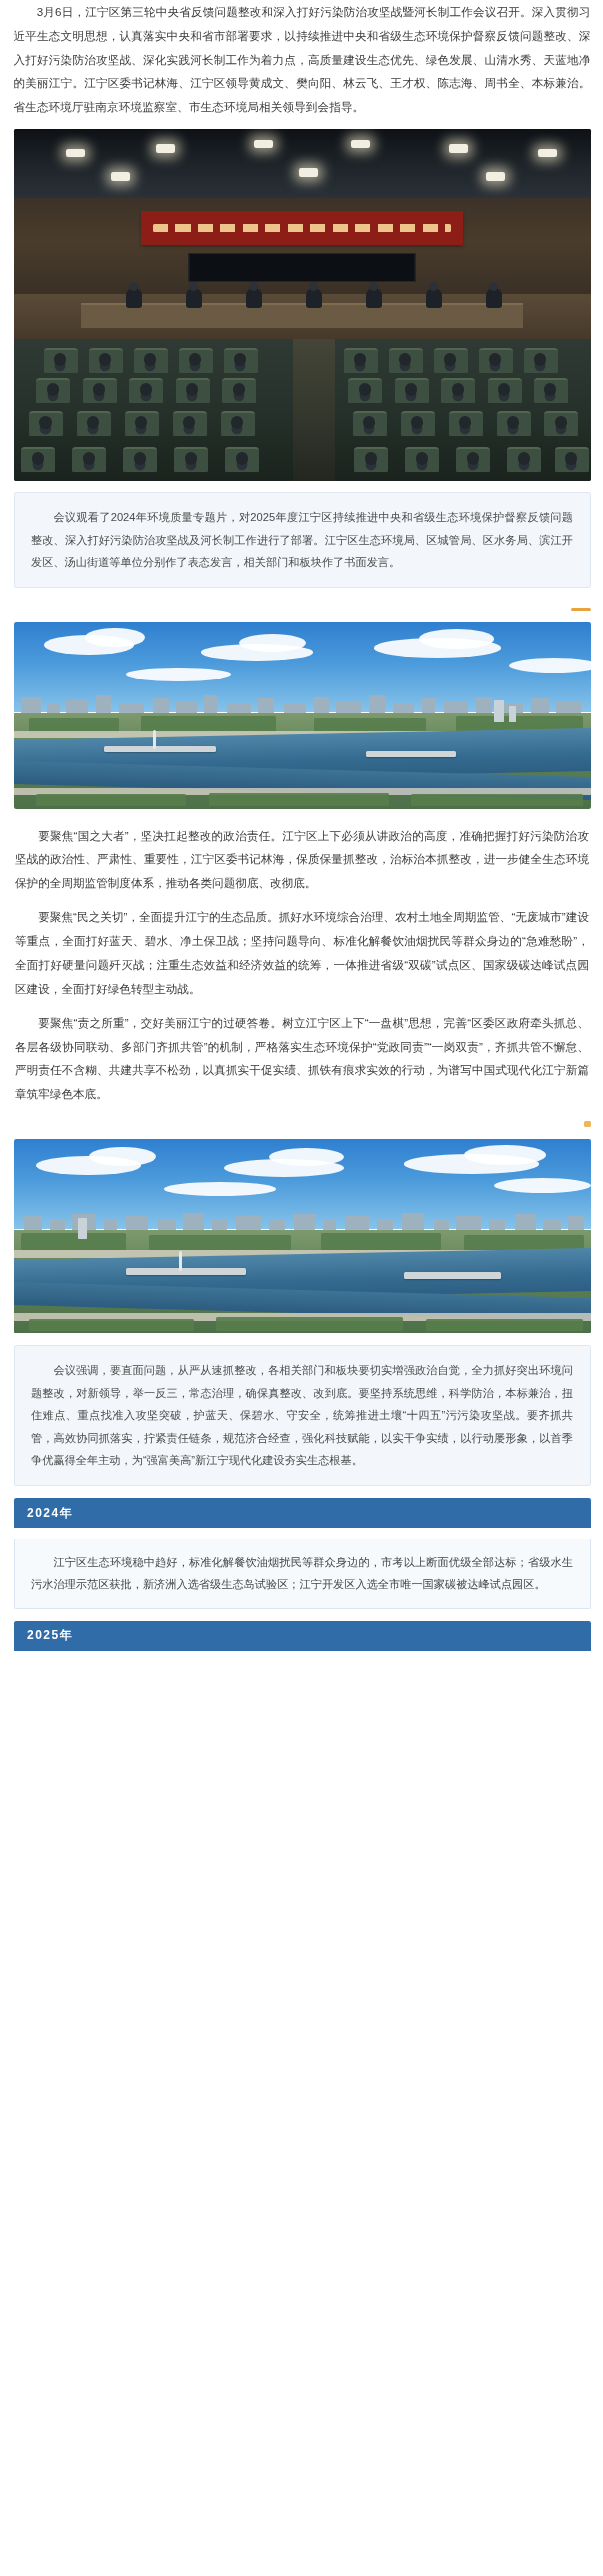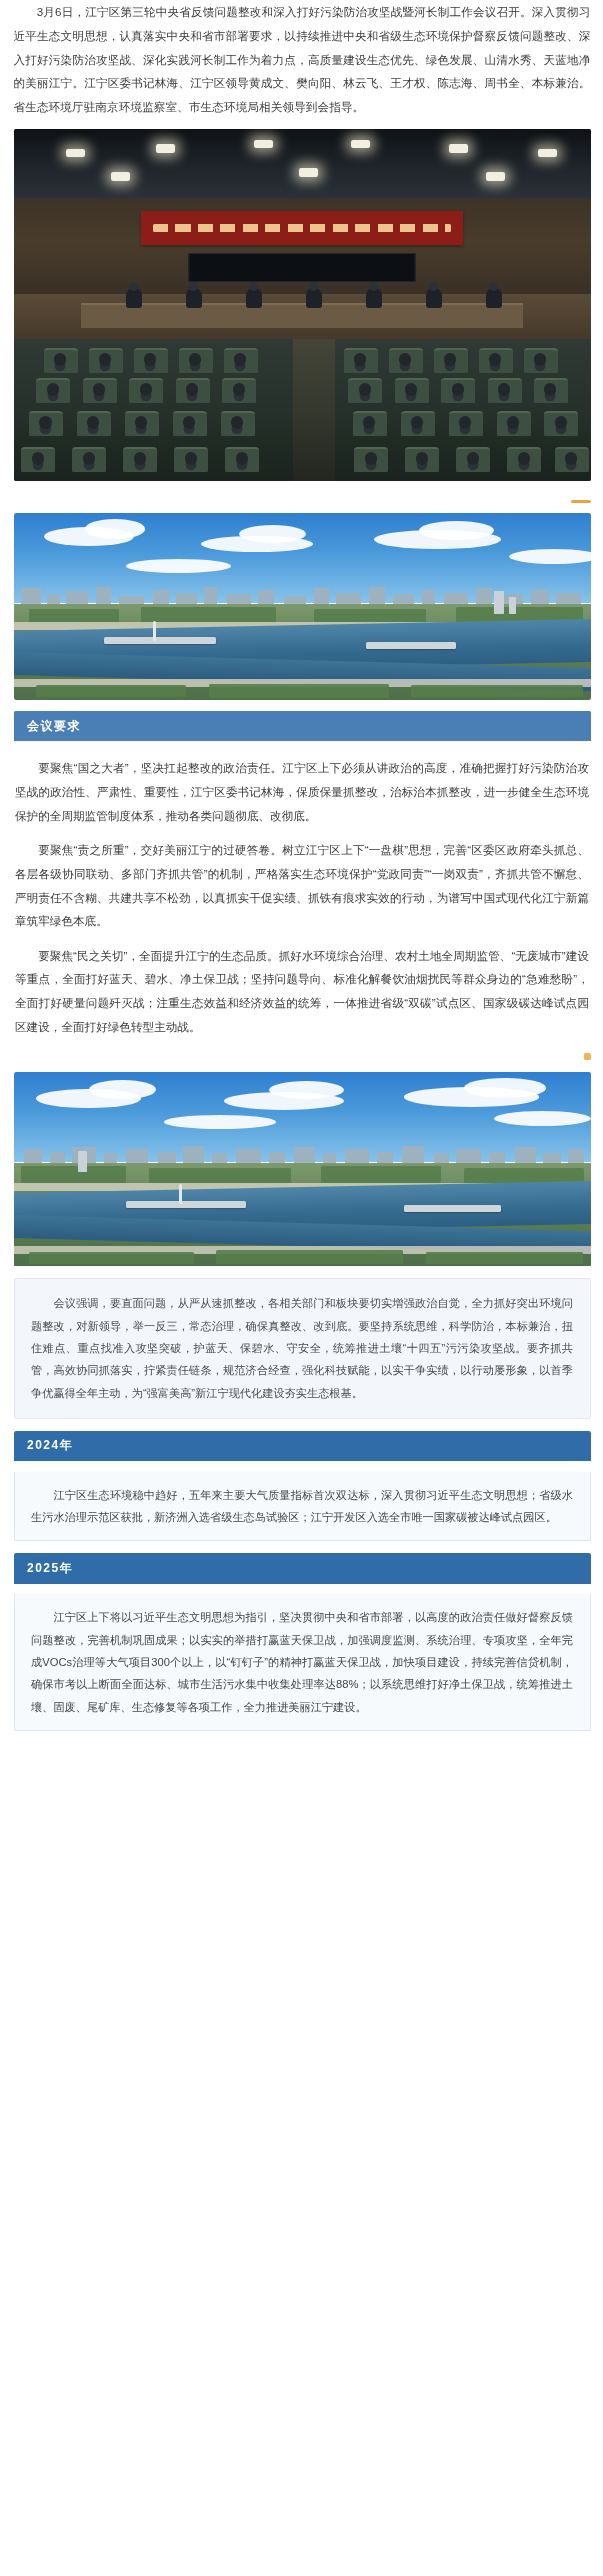--- a/index.html
+++ b/index.html
@@ -322,20 +322,23 @@
         <div class="seat-head" style="left:402px; top:4.5px;"></div>
       <div class="seat" style="left:442px;"></div>
         <div class="seat-head" style="left:453px; top:4.5px;"></div>
       <div class="seat" style="left:493px;"></div>
         <div class="seat-head" style="left:504px; top:4.5px;"></div>
       <div class="seat" style="left:541px;"></div>
         <div class="seat-head" style="left:551px; top:4.5px;"></div>
     </div>
   </div>
 
+  <div class="callout">
+    <p>会议观看了2024年环境质量专题片，对2025年度江宁区持续推进中央和省级生态环境保护督察反馈问题整改、深入打好污染防治攻坚战及河长制工作进行了部署。江宁区生态环境局、区城管局、区水务局、滨江开发区、汤山街道等单位分别作了表态发言，相关部门和板块作了书面发言。</p>
+  </div>
 
   <div class="divider-mark"><span></span></div>
 
   <div class="photo photo-city">
     <div class="sky"></div>
     <div class="cloud" style="left:30px;  top:13.5px; width:90px; height:19.5px;"></div>
     <div class="cloud" style="left:71px;  top:6px;  width:60px;  height:19.5px;"></div>
     <div class="cloud" style="left:187px; top:22.5px; width:112px; height:16.5px;"></div>
     <div class="cloud" style="left:225px; top:12px; width:67px;  height:18px;"></div>
     <div class="cloud" style="left:360px; top:16.5px; width:127px; height:19.5px;"></div>
@@ -377,26 +380,25 @@
     <div class="bridge" style="left:90px; top:124px; width:112px;"></div>
     <div class="bridge-pylon" style="left:139px; top:108px;"></div>
     <div class="bridge" style="left:352px; top:129px; width:90px;"></div>
     <div class="tower" style="left:480px; top:78px; width:10.5px; height:22.5px;"></div>
     <div class="tower" style="left:495px; top:84px; width:7.5px; height:16.5px;"></div>
     <div class="greenblock" style="left:22.5px;  top:172px; width:150px; height:12px;"></div>
     <div class="greenblock" style="left:195px; top:171px; width:180px; height:13.5px;"></div>
     <div class="greenblock" style="left:397px; top:172px; width:172px; height:12px;"></div>
   </div>
 
-  <div class="sec-bar">会议要求</div>
 
   <div class="req-body">
     <p>要聚焦“国之大者”，坚决扛起整改的政治责任。江宁区上下必须从讲政治的高度，准确把握打好污染防治攻坚战的政治性、严肃性、重要性，江宁区委书记林海，保质保量抓整改，治标治本抓整改，进一步健全生态环境保护的全周期监管制度体系，推动各类问题彻底、改彻底。</p>
+    <p>要聚焦“民之关切”，全面提升江宁的生态品质。抓好水环境综合治理、农村土地全周期监管、“无废城市”建设等重点，全面打好蓝天、碧水、净土保卫战；坚持问题导向、标准化解餐饮油烟扰民等群众身边的“急难愁盼”，全面打好硬量问题歼灭战；注重生态效益和经济效益的统筹，一体推进省级“双碳”试点区、国家级碳达峰试点园区建设，全面打好绿色转型主动战。</p>
     <p>要聚焦“责之所重”，交好美丽江宁的过硬答卷。树立江宁区上下“一盘棋”思想，完善“区委区政府牵头抓总、各层各级协同联动、多部门齐抓共管”的机制，严格落实生态环境保护“党政同责”“一岗双责”，齐抓共管不懈怠、严明责任不含糊、共建共享不松劲，以真抓实干促实绩、抓铁有痕求实效的行动，为谱写中国式现代化江宁新篇章筑牢绿色本底。</p>
-    <p>要聚焦“民之关切”，全面提升江宁的生态品质。抓好水环境综合治理、农村土地全周期监管、“无废城市”建设等重点，全面打好蓝天、碧水、净土保卫战；坚持问题导向、标准化解餐饮油烟扰民等群众身边的“急难愁盼”，全面打好硬量问题歼灭战；注重生态效益和经济效益的统筹，一体推进省级“双碳”试点区、国家级碳达峰试点园区建设，全面打好绿色转型主动战。</p>
   </div>
 
   <div class="divider-dot"><span></span></div>
 
   <div class="photo photo-city" style="height:195px;">
     <div class="sky"></div>
     <div class="cloud" style="left:22.5px;  top:16.5px; width:105px; height:19.5px;"></div>
     <div class="cloud" style="left:75px; top:7.5px; width:67px;  height:19.5px;"></div>
     <div class="cloud" style="left:210px; top:19.5px; width:120px; height:18px;"></div>
     <div class="cloud" style="left:255px; top:9px; width:75px; height:18px;"></div>
@@ -444,22 +446,19 @@
     <div class="greenblock" style="left:202px; top:178px; width:187px; height:13.5px;"></div>
     <div class="greenblock" style="left:412px; top:180px; width:157px; height:12px;"></div>
   </div>
 
   <div class="callout">
     <p>会议强调，要直面问题，从严从速抓整改，各相关部门和板块要切实增强政治自觉，全力抓好突出环境问题整改，对新领导，举一反三，常态治理，确保真整改、改到底。要坚持系统思维，科学防治，本标兼治，扭住难点、重点找准入攻坚突破，护蓝天、保碧水、守安全，统筹推进土壤“十四五”污污染攻坚战。要齐抓共管，高效协同抓落实，拧紧责任链条，规范济合经查，强化科技赋能，以实干争实绩，以行动屡形象，以首季争优赢得全年主动，为“强富美高”新江宁现代化建设夯实生态根基。</p>
   </div>
 
   <div class="sec-bar sec-bar-year">2024年</div>
   <div class="year-box">
-    <p>江宁区生态环境稳中趋好，五年来主要大气质量指标首次双达标，深入贯彻习近平生态文明思想；省级水生污水治理示范区获批，新济洲入选省级生态岛试验区；江宁开发区入选全市唯一国家碳被达峰试点园区。</p>
+    <p>江宁区生态环境稳中趋好，标准化解餐饮油烟扰民等群众身边的，市考以上断面优级全部达标；省级水生污水治理示范区获批，新济洲入选省级生态岛试验区；江宁开发区入选全市唯一国家碳被达峰试点园区。</p>
   </div>
 
   <div class="sec-bar sec-bar-year">2025年</div>
-  <div class="year-box">
-    <p>江宁区上下将以习近平生态文明思想为指引，坚决贯彻中央和省市部署，以高度的政治责任做好督察反馈问题整改，完善机制巩固成果；以实实的举措打赢蓝天保卫战，加强调度监测、系统治理、专项攻坚，全年完成VOCs治理等大气项目300个以上，以“钉钉子”的精神打赢蓝天保卫战，加快项目建设，持续完善信贷机制，确保市考以上断面全面达标、城市生活污水集中收集处理率达88%；以系统思维打好净土保卫战，统筹推进土壤、固废、尾矿库、生态修复等各项工作，全力推进美丽江宁建设。</p>
-  </div>
 
 </div>
 
 
 </body></html>

